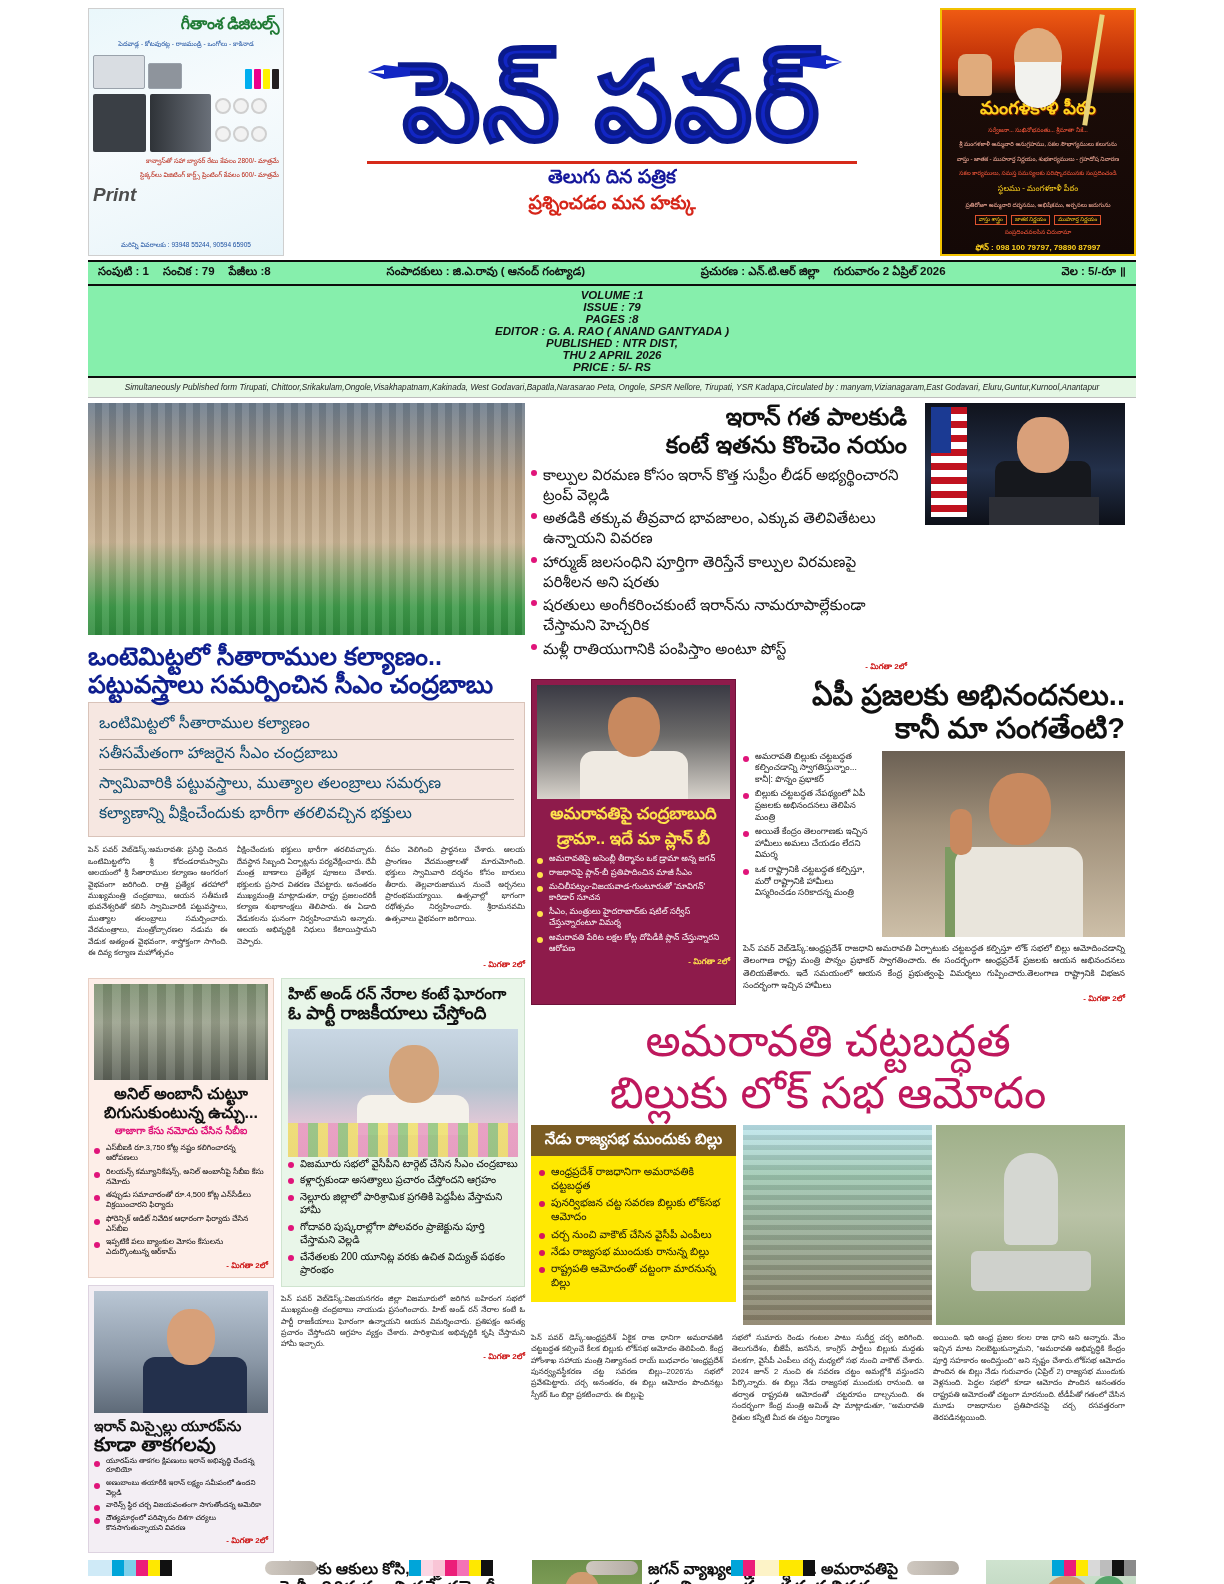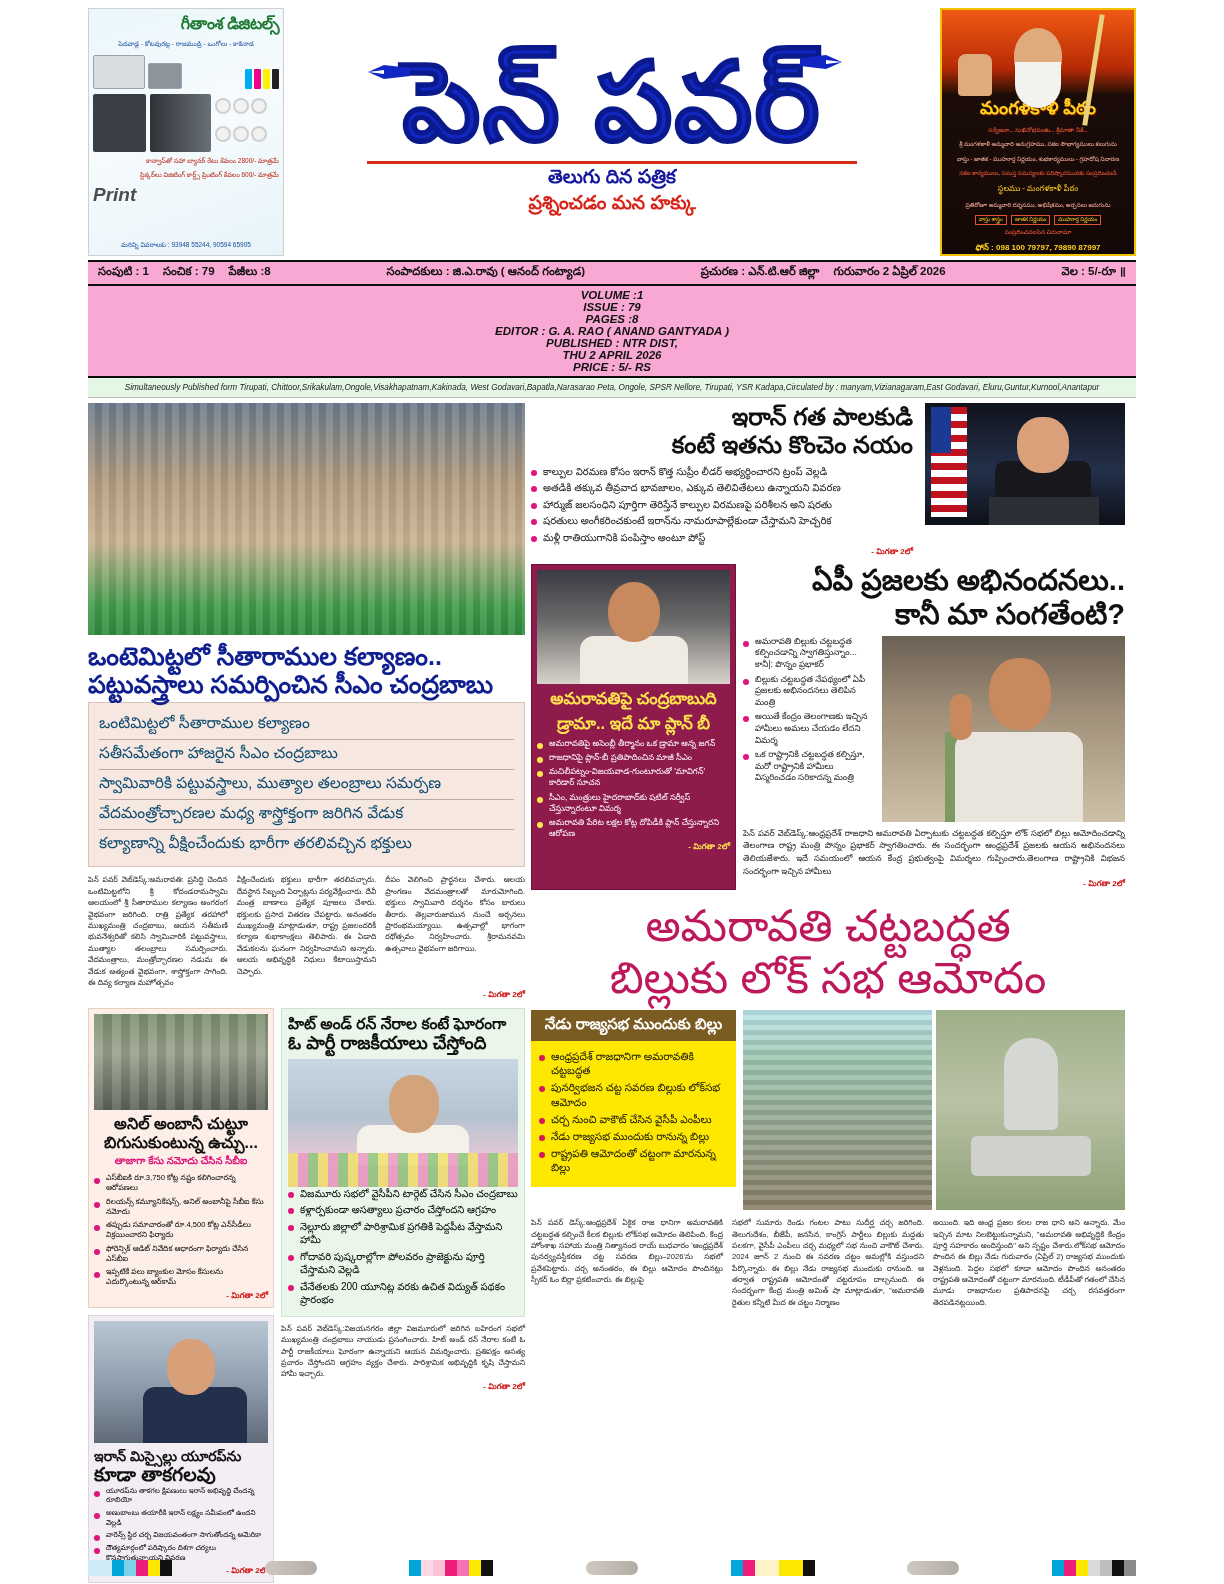--- a/index.html
+++ b/index.html
@@ -63,21 +63,21 @@
   .ad-right .ar-title { font-size:18px; font-weight:bold; color:#ffd21e; margin-top:5px; text-shadow:1px 1px 0 #7a1500; }
   .ad-right .ar-line { font-size:6px; color:#ffb4a0; text-align:center; line-height:1.7; padding:2px 6px;font-family:Liberation Serif, serif; }
   .ad-right .ar-line.red { color:#ff5a3c; }
   .ad-right .ar-line.y { color:#ffd21e; font-size:8px; }
   .ad-right .ar-chips { display:flex; gap:4px; justify-content:center; margin-top:3px; }
   .ad-right .chip { font-size:5.5px; color:#ffd21e; border:1px solid #e0532e; padding:0 3px; }
   .ad-right .ar-phone { font-size:8px; color:#ffd21e; margin-top:4px; font-weight:bold; }
 
   
   .infobar {
-    background:#f9a8d4; border-top:2px solid #0d0d0d; border-bottom:1px solid #0d0d0d;
+    background:#86efac; border-top:2px solid #0d0d0d; border-bottom:1px solid #0d0d0d;
     display:flex; align-items:center; font-size:11.5px; color:#111; padding:3px 10px; font-weight:bold;
     margin-top:4px;
   }
   .infobar.latin { font-style:italic; font-weight:bold; border-top:1px solid #0d0d0d; border-bottom:2px solid #0d0d0d; margin-top:0;flex-direction:column; }
   .infobar .seg { white-space:nowrap; }
   .infobar .sp { flex:1; }
   .simul {
     background:#e4f7e4; font-size:8.2px; font-style:italic; text-align:center;
     padding:4px 20px; color:#1a1a1a; line-height:1.4; border-bottom:1px solid #bdbdbd;
   }
@@ -105,24 +105,24 @@
   .body3 > p { flex:1; }
   .body2 { display:flex; gap:9px; margin-top:6px; font-size:7.6px; line-height:1.5; color:#222; text-align:justify; }
   .body2 > p { flex:1; }
   .contd { color:#cc1111; font-weight:bold; font-size:8px; text-align:right; display:block; margin-top:2px; }
 
   ul.bl { list-style:none; }
   ul.bl li { position:relative; padding-left:12px; margin-bottom:3px; line-height:1.35; }
   ul.bl li::before { content:""; position:absolute; left:0; top:5px; width:6px; height:6px; border-radius:50%; background:#e0147a; }
 
   
-  .iran-wrap { display:flex; gap:12px; }
+  .iran-wrap { display:flex; gap:18px; }
   .iran-text { flex:1; }
   .iran-hl { font-size:24px; text-align:right; }
-  .iran-bl { font-size:10px; color:#161616; margin-top:6px; }
+  .iran-bl { font-size:15px; color:#161616; margin-top:6px; }
   .iran-photo { width:200px; height:122px; background:linear-gradient(180deg,#10131c,#23304a 55%,#0d1018); position:relative; overflow:hidden; }
   .iran-photo .flag { position:absolute; left:6px; top:4px; width:36px; height:110px;
     background:repeating-linear-gradient(180deg,#c1121f 0 7px,#fff 7px 14px); }
   .iran-photo .flag::before { content:""; position:absolute; left:0; top:0; width:20px; height:46px; background:#1b3a93; }
   .iran-photo .person { position:absolute; left:92px; top:14px; width:52px; height:56px; background:#d9a07a; border-radius:45%; }
   .iran-photo .suit { position:absolute; left:70px; top:58px; width:96px; height:46px; background:#16181d; border-radius:10px 10px 0 0; }
   .iran-photo .podium { position:absolute; left:64px; bottom:0; width:110px; height:28px; background:#2d2f36; }
 
   
   .mid-row { display:flex; gap:7px; margin-top:6px; }
@@ -351,21 +351,20 @@
 
       <div class="hl-blue lead-hl">
         <div>ఒంటెమిట్టలో సీతారాముల కల్యాణం..</div>
         <div>పట్టువస్త్రాలు సమర్పించిన సీఎం చంద్రబాబు</div>
       </div>
 
       <div class="lead-box">
         <div>ఒంటిమిట్టలో సీతారాముల కల్యాణం</div>
         <div>సతీసమేతంగా హాజరైన సీఎం చంద్రబాబు</div>
         <div>స్వామివారికి పట్టువస్త్రాలు, ముత్యాల తలంబ్రాలు సమర్పణ</div>
-        <div>వేదమంత్రోచ్చారణల మధ్య శాస్త్రోక్తంగా జరిగిన వేడుక</div>
         <div>కల్యాణాన్ని వీక్షించేందుకు భారీగా తరలివచ్చిన భక్తులు</div>
       </div>
 
       <div class="body3">
         <p>పెన్ పవర్ వెబ్‌డెస్క్:అమరావతి: ప్రసిద్ధి చెందిన ఒంటిమిట్టలోని శ్రీ కోదండరామస్వామి ఆలయంలో శ్రీ సీతారాముల కల్యాణం అంగరంగ వైభవంగా జరిగింది. రాత్రి ప్రత్యేక తరహాలో ముఖ్యమంత్రి చంద్రబాబు, ఆయన సతీమణి భువనేశ్వరితో కలిసి స్వామివారికి పట్టువస్త్రాలు, ముత్యాల తలంబ్రాలు సమర్పించారు. వేదమంత్రాలు, మంత్రోచ్చారణల నడుమ ఈ వేడుక అత్యంత వైభవంగా, శాస్త్రోక్తంగా సాగింది. ఈ దివ్య కల్యాణ మహోత్సవం</p>
         <p>వీక్షించేందుకు భక్తులు భారీగా తరలివచ్చారు. దేవస్థాన సిబ్బంది ఏర్పాట్లను పర్యవేక్షించారు. దేవీ మంత్ర బాణాలు ప్రత్యేక పూజలు చేశారు. భక్తులకు ప్రసాద వితరణ చేపట్టారు. అనంతరం ముఖ్యమంత్రి మాట్లాడుతూ, రాష్ట్ర ప్రజలందరికీ కల్యాణ శుభాకాంక్షలు తెలిపారు. ఈ ఏడాది వేడుకలను ఘనంగా నిర్వహించామని అన్నారు. ఆలయ అభివృద్ధికి నిధులు కేటాయిస్తామని చెప్పారు.</p>
         <p>దీపం వెలిగించి ప్రార్థనలు చేశారు. ఆలయ ప్రాంగణం వేదమంత్రాలతో మారుమోగింది. భక్తులు స్వామివారి దర్శనం కోసం బారులు తీరారు. తెల్లవారుజామున నుంచే అర్చనలు ప్రారంభమయ్యాయి. ఉత్సవాల్లో భాగంగా రథోత్సవం నిర్వహించారు. శ్రీరామనవమి ఉత్సవాలు వైభవంగా జరిగాయి.</p>
       </div>
       <span class="contd">- మిగతా 2లో</span>
 

